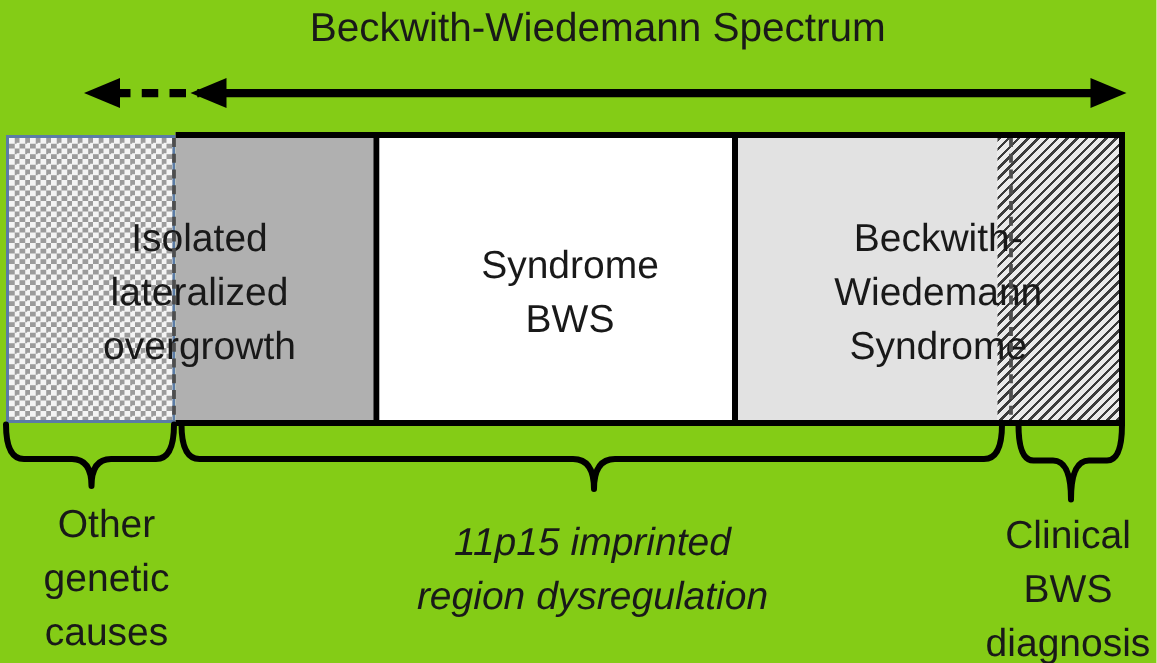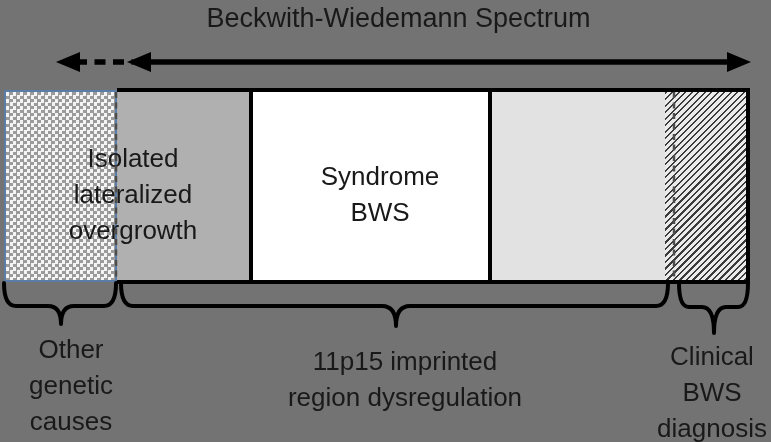--- a/index.html
+++ b/index.html
@@ -1,20 +1,20 @@
 <!DOCTYPE html>
 <html><head>
 <meta charset="utf-8">
 <style>
   html, body { margin: 0; padding: 0; background: #ffffff; }
   .frame {
     position: relative;
     width: 771px;
     height: 442px;
-    background: #737373;
+    background: #84cc16;
     overflow: hidden;
     font-family: "Liberation Sans", "DejaVu Sans", sans-serif;
     color: #1a1a1a;
   }
   .title {
     position: absolute;
     top: 2px; left: 26px; width: 745px;
     text-align: center;
     font-size: 27px;
     line-height: 32px;
@@ -58,21 +58,21 @@
     font-size: 26px;
     line-height: 36px;
     white-space: pre-line;
     z-index: 2;
     color: #191919;
   }
   .lbl-ilo      { left: 8px;   top: 140px; width: 250px; }
   .lbl-atypical { left: 259px; top: 158px; width: 242px; }
   .lbl-bws      { left: 505px; top: 140px; width: 241px; }
   .lbl-other    { left: 1px;   top: 331px; width: 140px; }
-  .lbl-11p15    { left: 225px; top: 343px; width: 360px; }
+  .lbl-11p15    { left: 215px; top: 343px; width: 360px; font-style: italic; }
   .lbl-clinical { left: 632px; top: 338px; width: 160px; }
   
   .overlay {
     position: absolute;
     left: 0; top: 0;
     width: 771px; height: 442px;
     z-index: 3;
     pointer-events: none;
   }
 </style>
@@ -90,20 +90,23 @@
     <div class="seg seg-white"></div>
     <div class="seg seg-light"></div>
     <div class="seg seg-hatch"></div>
   </div>
 
   <div class="lbl lbl-ilo">Isolated
 lateralized
 overgrowth</div>
   <div class="lbl lbl-atypical">Syndrome
 BWS</div>
+  <div class="lbl lbl-bws">Beckwith-
+Wiedemann
+Syndrome</div>
 
   <div class="lbl lbl-other">Other
 genetic
 causes</div>
   <div class="lbl lbl-11p15">11p15 imprinted
 region dysregulation</div>
   <div class="lbl lbl-clinical">Clinical
 BWS
 diagnosis</div>
 

